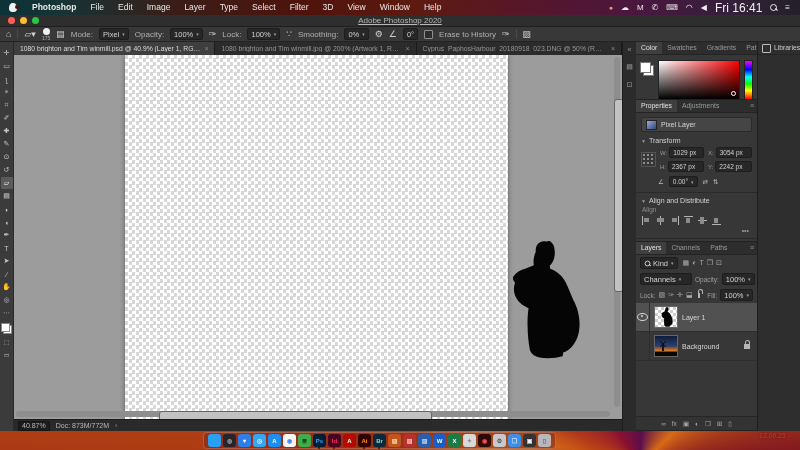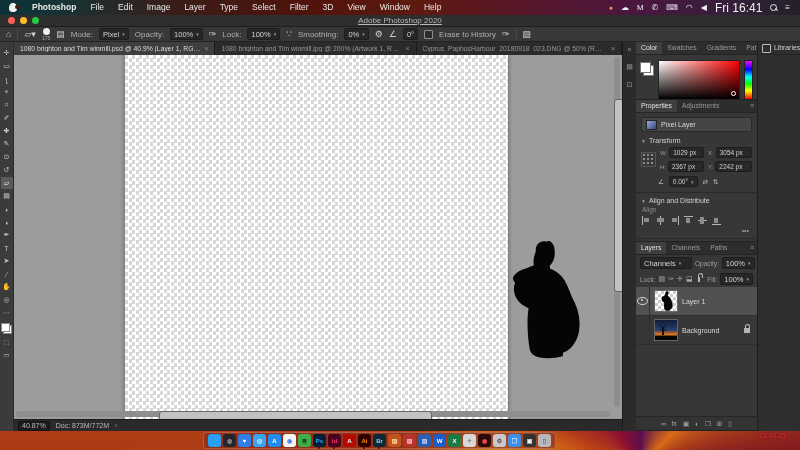--- a/index.html
+++ b/index.html
@@ -454,20 +454,33 @@
     <div class="panel" id="panel-layers">
       <div class="p-head">
         <span style="display:flex;">
           <span class="p-tab active">Layers</span>
             <span class="p-tab">Channels</span>
             <span class="p-tab">Paths</span>
         </span>
         <span class="p-menu">≡</span>
       </div>
       <div class="lp-row">
+        <span class="fld">
+            <span class="mag" style="transform:scale(.8);margin-right:2px;"></span>
+            <span>Kind</span>
+          </span>
+        <span style="display:flex;gap:3px;margin-left:2px;">
+          <span class="licon">▦</span>
+            <span class="licon">◐</span>
+            <span class="licon">T</span>
+            <span class="licon">❒</span>
+            <span class="licon">⊡</span>
+        </span>
+      </div>
+      <div class="lp-row">
         <span class="fld" style="min-width:44px;">Channels</span>
         <span class="lbl7">Opacity:</span>
         <span class="fld">100%</span>
       </div>
       <div class="lp-row">
         <span class="lbl7">Lock:</span>
         <span style="display:flex;gap:3px;">
           <span class="licon">▨</span>
             <span class="licon">✑</span>
             <span class="licon">✛</span>

